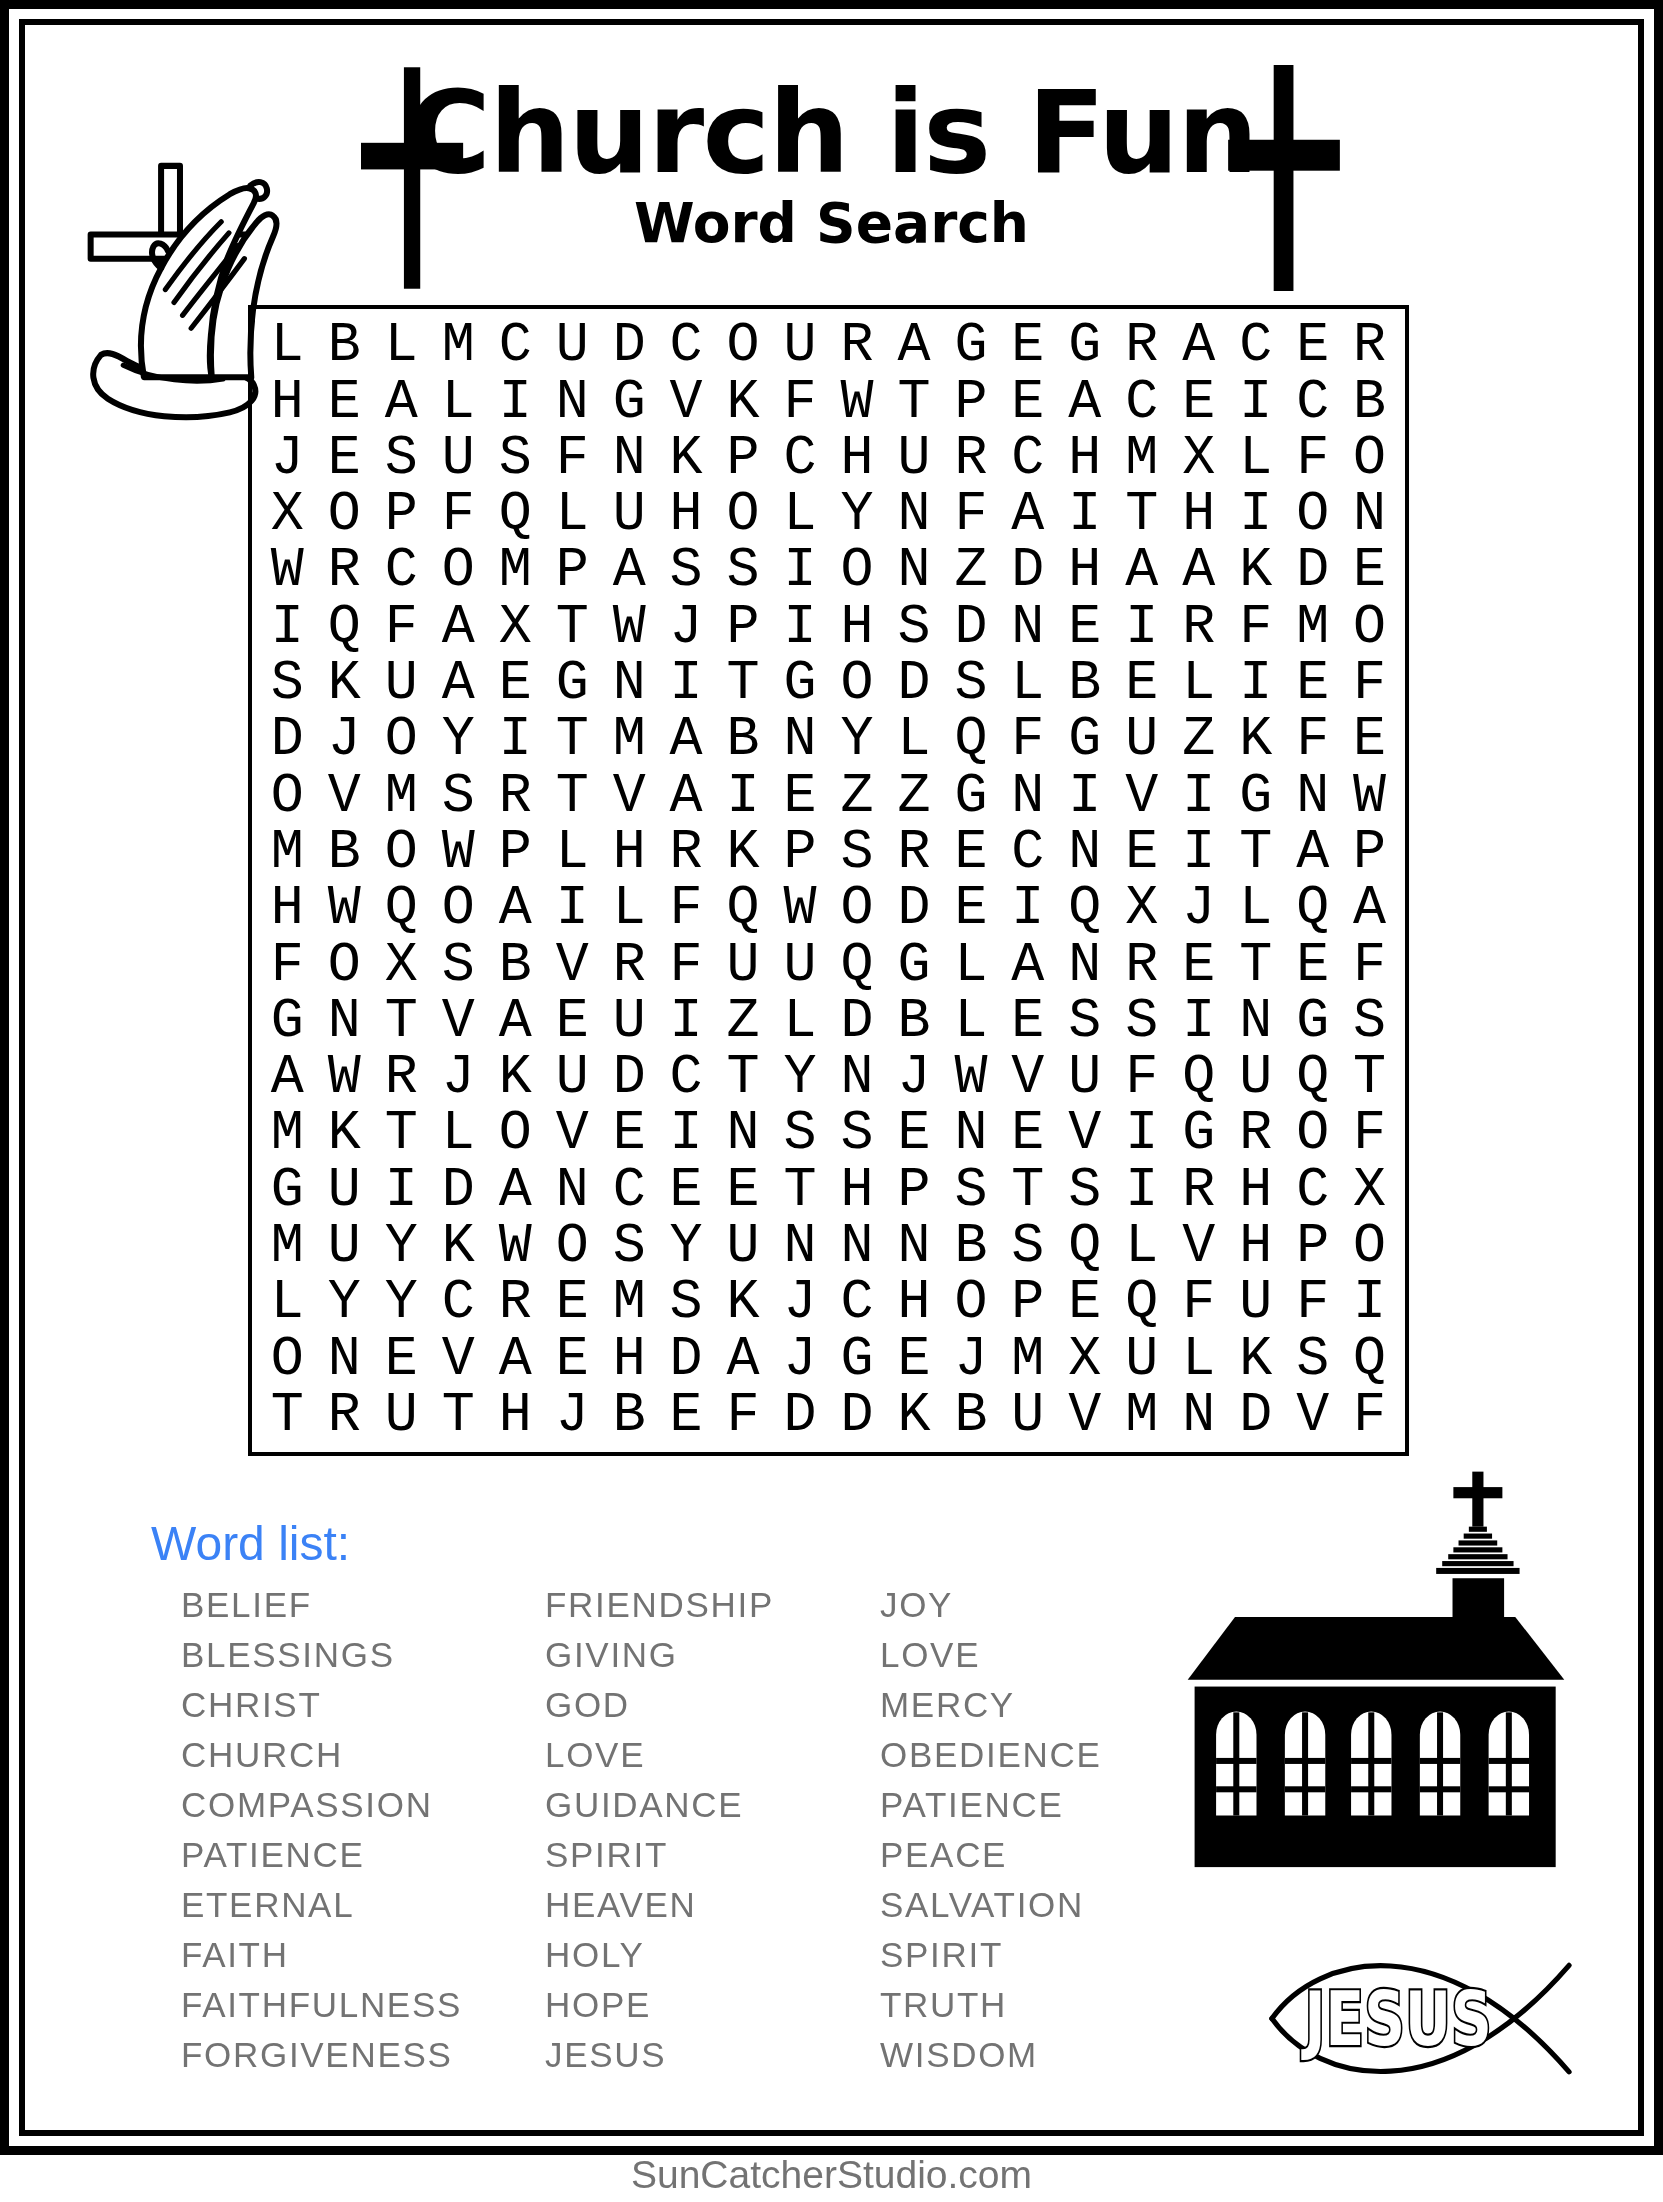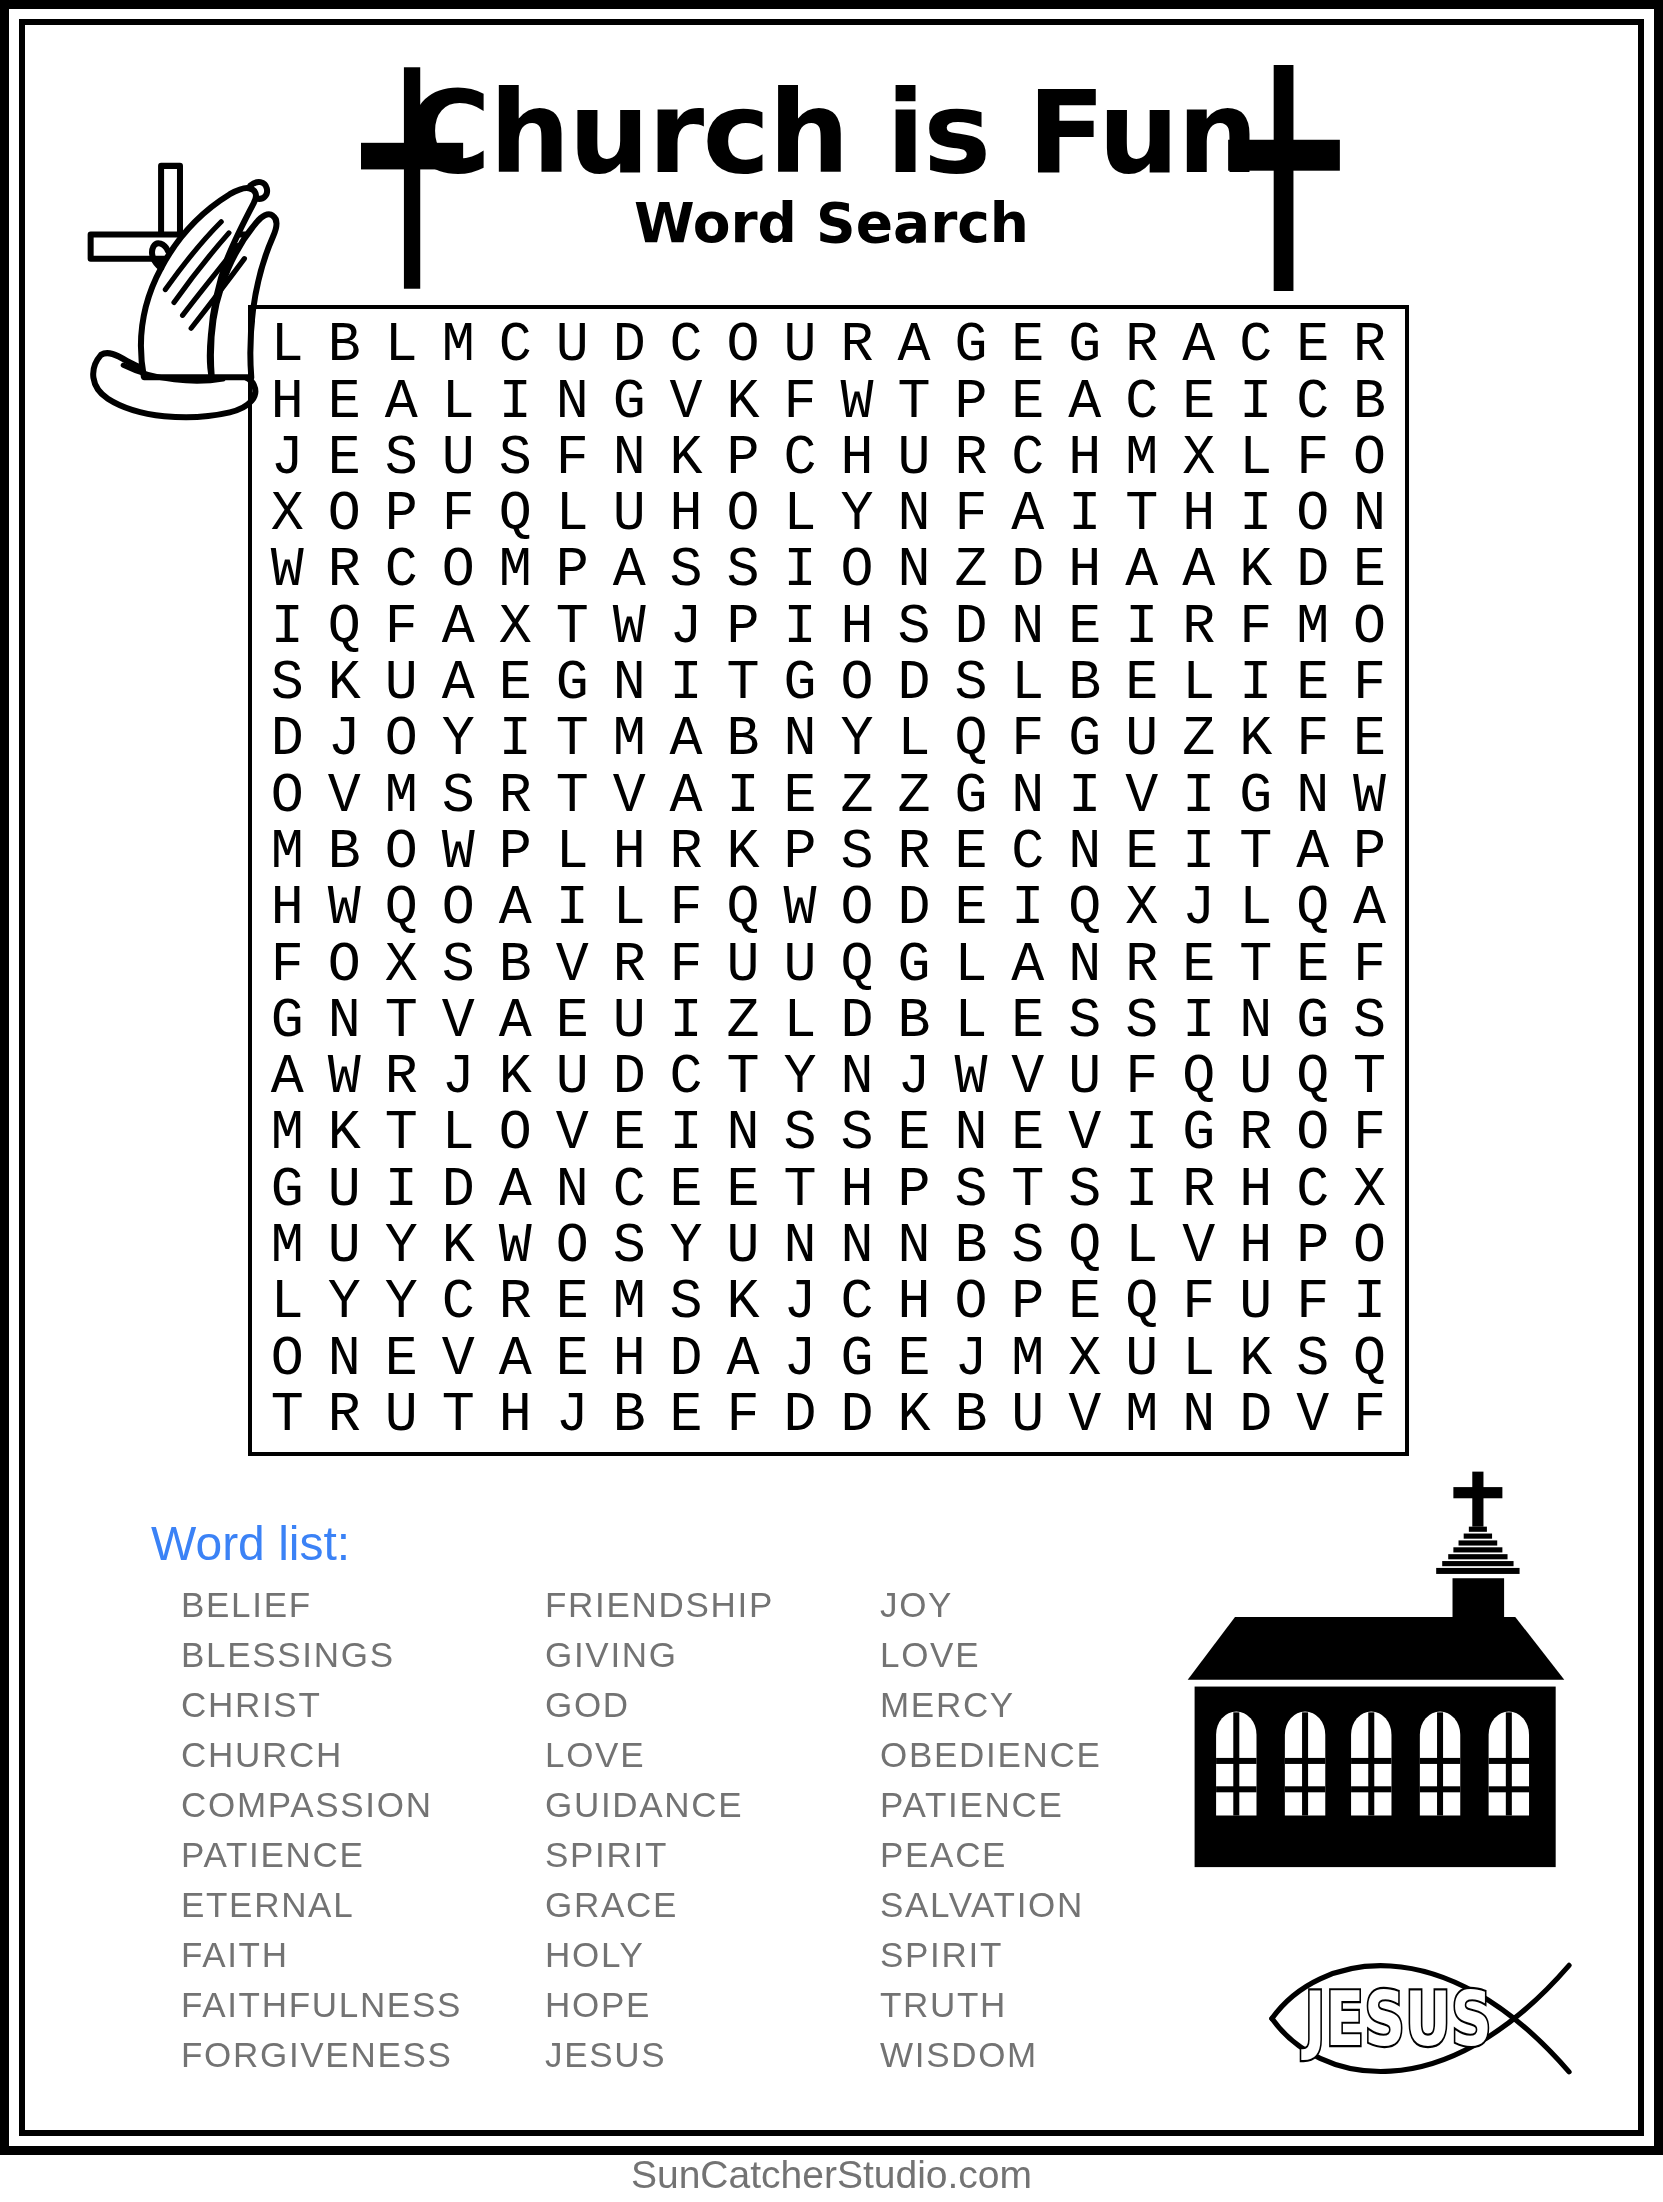--- a/index.html
+++ b/index.html
@@ -572,21 +572,21 @@
     <div class="word">FAITHFULNESS</div>
     <div class="word">FORGIVENESS</div>
   </div>
 <div class="word-column c2">
     <div class="word">FRIENDSHIP</div>
     <div class="word">GIVING</div>
     <div class="word">GOD</div>
     <div class="word">LOVE</div>
     <div class="word">GUIDANCE</div>
     <div class="word">SPIRIT</div>
-    <div class="word">GRACE</div>
+    <div class="word">HEAVEN</div>
     <div class="word">HOLY</div>
     <div class="word">HOPE</div>
     <div class="word">JESUS</div>
   </div>
 <div class="word-column c3">
     <div class="word">JOY</div>
     <div class="word">LOVE</div>
     <div class="word">MERCY</div>
     <div class="word">OBEDIENCE</div>
     <div class="word">PATIENCE</div>

